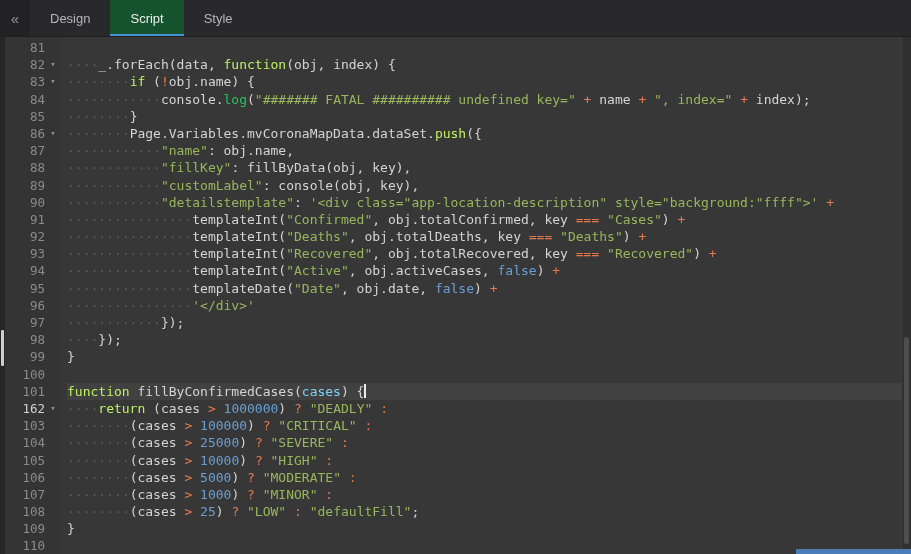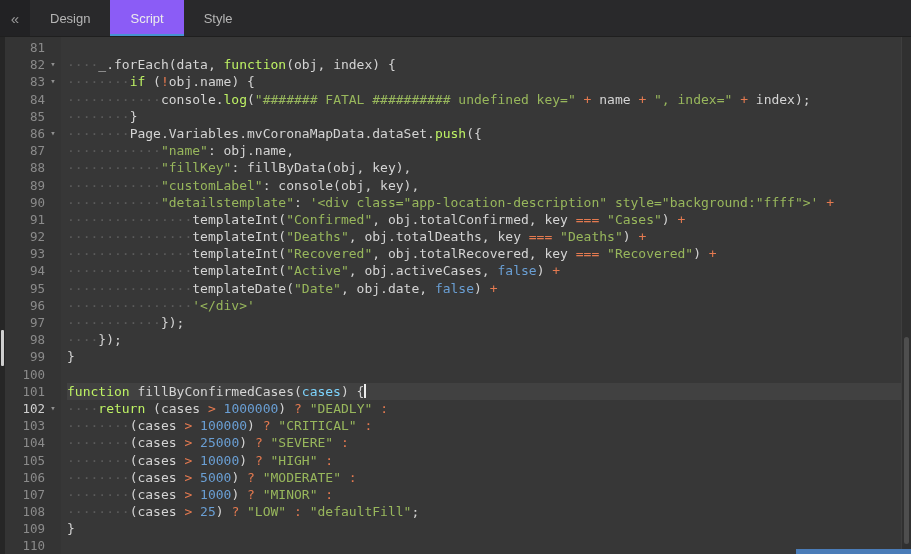--- a/index.html
+++ b/index.html
@@ -4,42 +4,42 @@
 <style>
   *{margin:0;padding:0;box-sizing:border-box}
   html,body{width:911px;height:554px;overflow:hidden;background:#373737;font-family:"Liberation Sans",sans-serif}
   .app{width:911px;height:554px;display:flex;flex-direction:column}
 
   
   .tabbar{height:37px;background:#29292b;border-bottom:1px solid #1f1f1f;display:flex;align-items:stretch;flex:none}
   .collapse{width:30px;background:#222224;color:#9a9a9a;display:flex;align-items:center;justify-content:center;font-size:15px;cursor:pointer;flex:none}
   .tabs{display:flex}
   .tab{padding:0 20px;display:flex;align-items:center;color:#b5b5b5;font-size:13px;cursor:pointer;user-select:none}
-  .tab.active{background:#8b5cf6;color:#ececec;box-shadow:inset 0 -2px 0 #4693d0}
+  .tab.active{background:#14532d;color:#ececec;box-shadow:inset 0 -2px 0 #4693d0}
 
   
   .editor{flex:1;display:flex;position:relative;background:#373737;overflow:hidden}
   .rail{width:5px;background:#262626;position:relative;flex:none}
   .rail-handle{position:absolute;left:1px;top:293px;width:3px;height:36px;background:#cfcfcf;border-radius:1px}
   .gutter{width:56px;flex:none;background:#343434;padding-top:2px;font:12.5px/17.2px "DejaVu Sans Mono",monospace;color:#8b8b8b}
   .gutter-line{height:17.2px;display:flex}
   .gutter-line .num{width:40px;text-align:right;display:inline-block}
   .gutter-line .fold{width:16px;text-align:center;font-size:9px;color:#909090;line-height:17.2px}
   .gutter-line.active .num{color:#d0d0d0}
   .code{flex:1;padding:2px 0 0 6px;font:13px/17.2px "DejaVu Sans Mono",monospace;color:#d4d4d4;overflow:hidden;position:relative}
   .code-line{height:17.2px;white-space:pre}
   .code-line.active{background:rgba(255,255,255,0.05)}
 
   
   .t-pl{color:#d4d4d4}
   .t-kw{color:#bef264}
   .t-op{color:#e57a50}
   .t-st{color:#98b75c}
   .t-nu{color:#6a9fd4}
-  .t-fn{color:#bef264}
+  .t-fn{color:#22c55e}
   .t-ws{color:#5b5b5b}
   .t-it{color:#7dd3fc;}
   .caret{display:inline-block;width:2px;height:14px;background:#ededed;vertical-align:-2px}
 
   
   .vscroll{width:10px;flex:none;background:#303030;border-left:1px solid #3e3e3e;position:relative}
   .vthumb{position:absolute;left:2px;right:2px;top:58%;height:40%;background:#4e4e4e;border-radius:3px}
   .bluestrip{position:absolute;right:0;bottom:0;width:115px;height:5px;background:#4a7cb8;z-index:5}
 </style>
 </head>
@@ -141,21 +141,21 @@
         </div>
         <div class="gutter-line">
           <span class="num">100</span>
           <span class="fold"></span>
         </div>
         <div class="gutter-line">
           <span class="num">101</span>
           <span class="fold"></span>
         </div>
         <div class="gutter-line active">
-          <span class="num">102</span>
+          <span class="num">162</span>
           <span class="fold">▾</span>
         </div>
         <div class="gutter-line">
           <span class="num">103</span>
           <span class="fold"></span>
         </div>
         <div class="gutter-line">
           <span class="num">104</span>
           <span class="fold"></span>
         </div>

